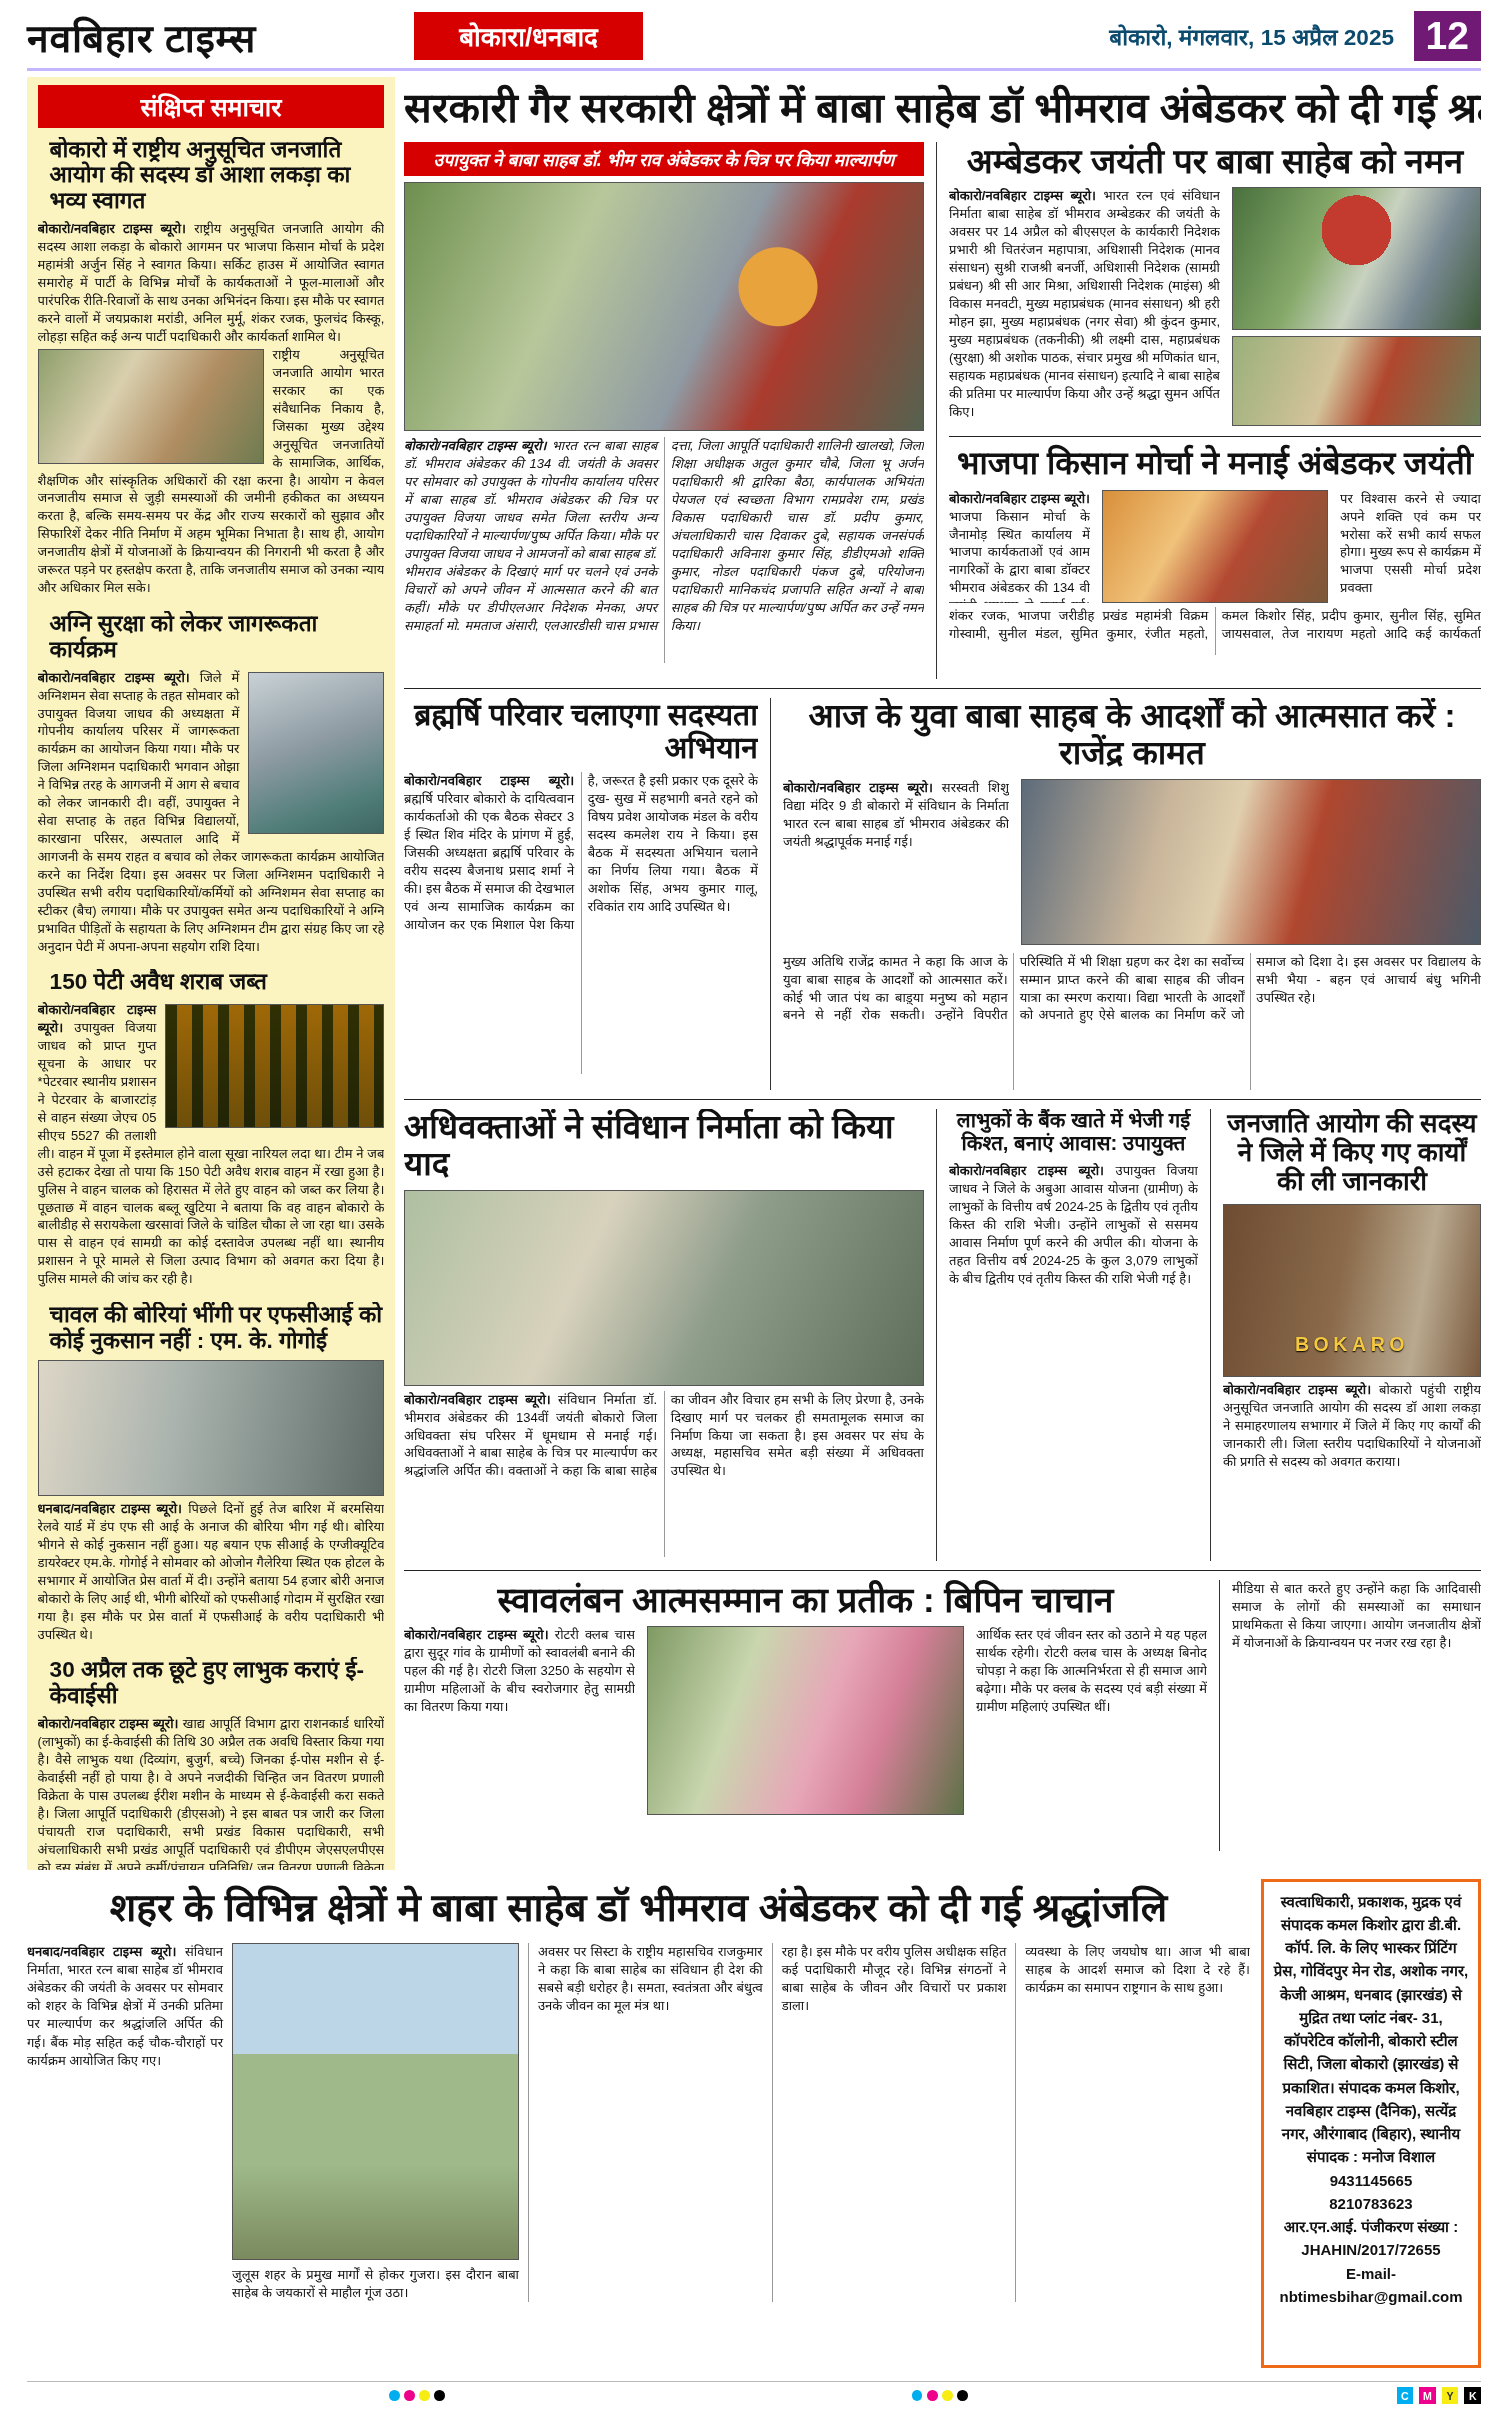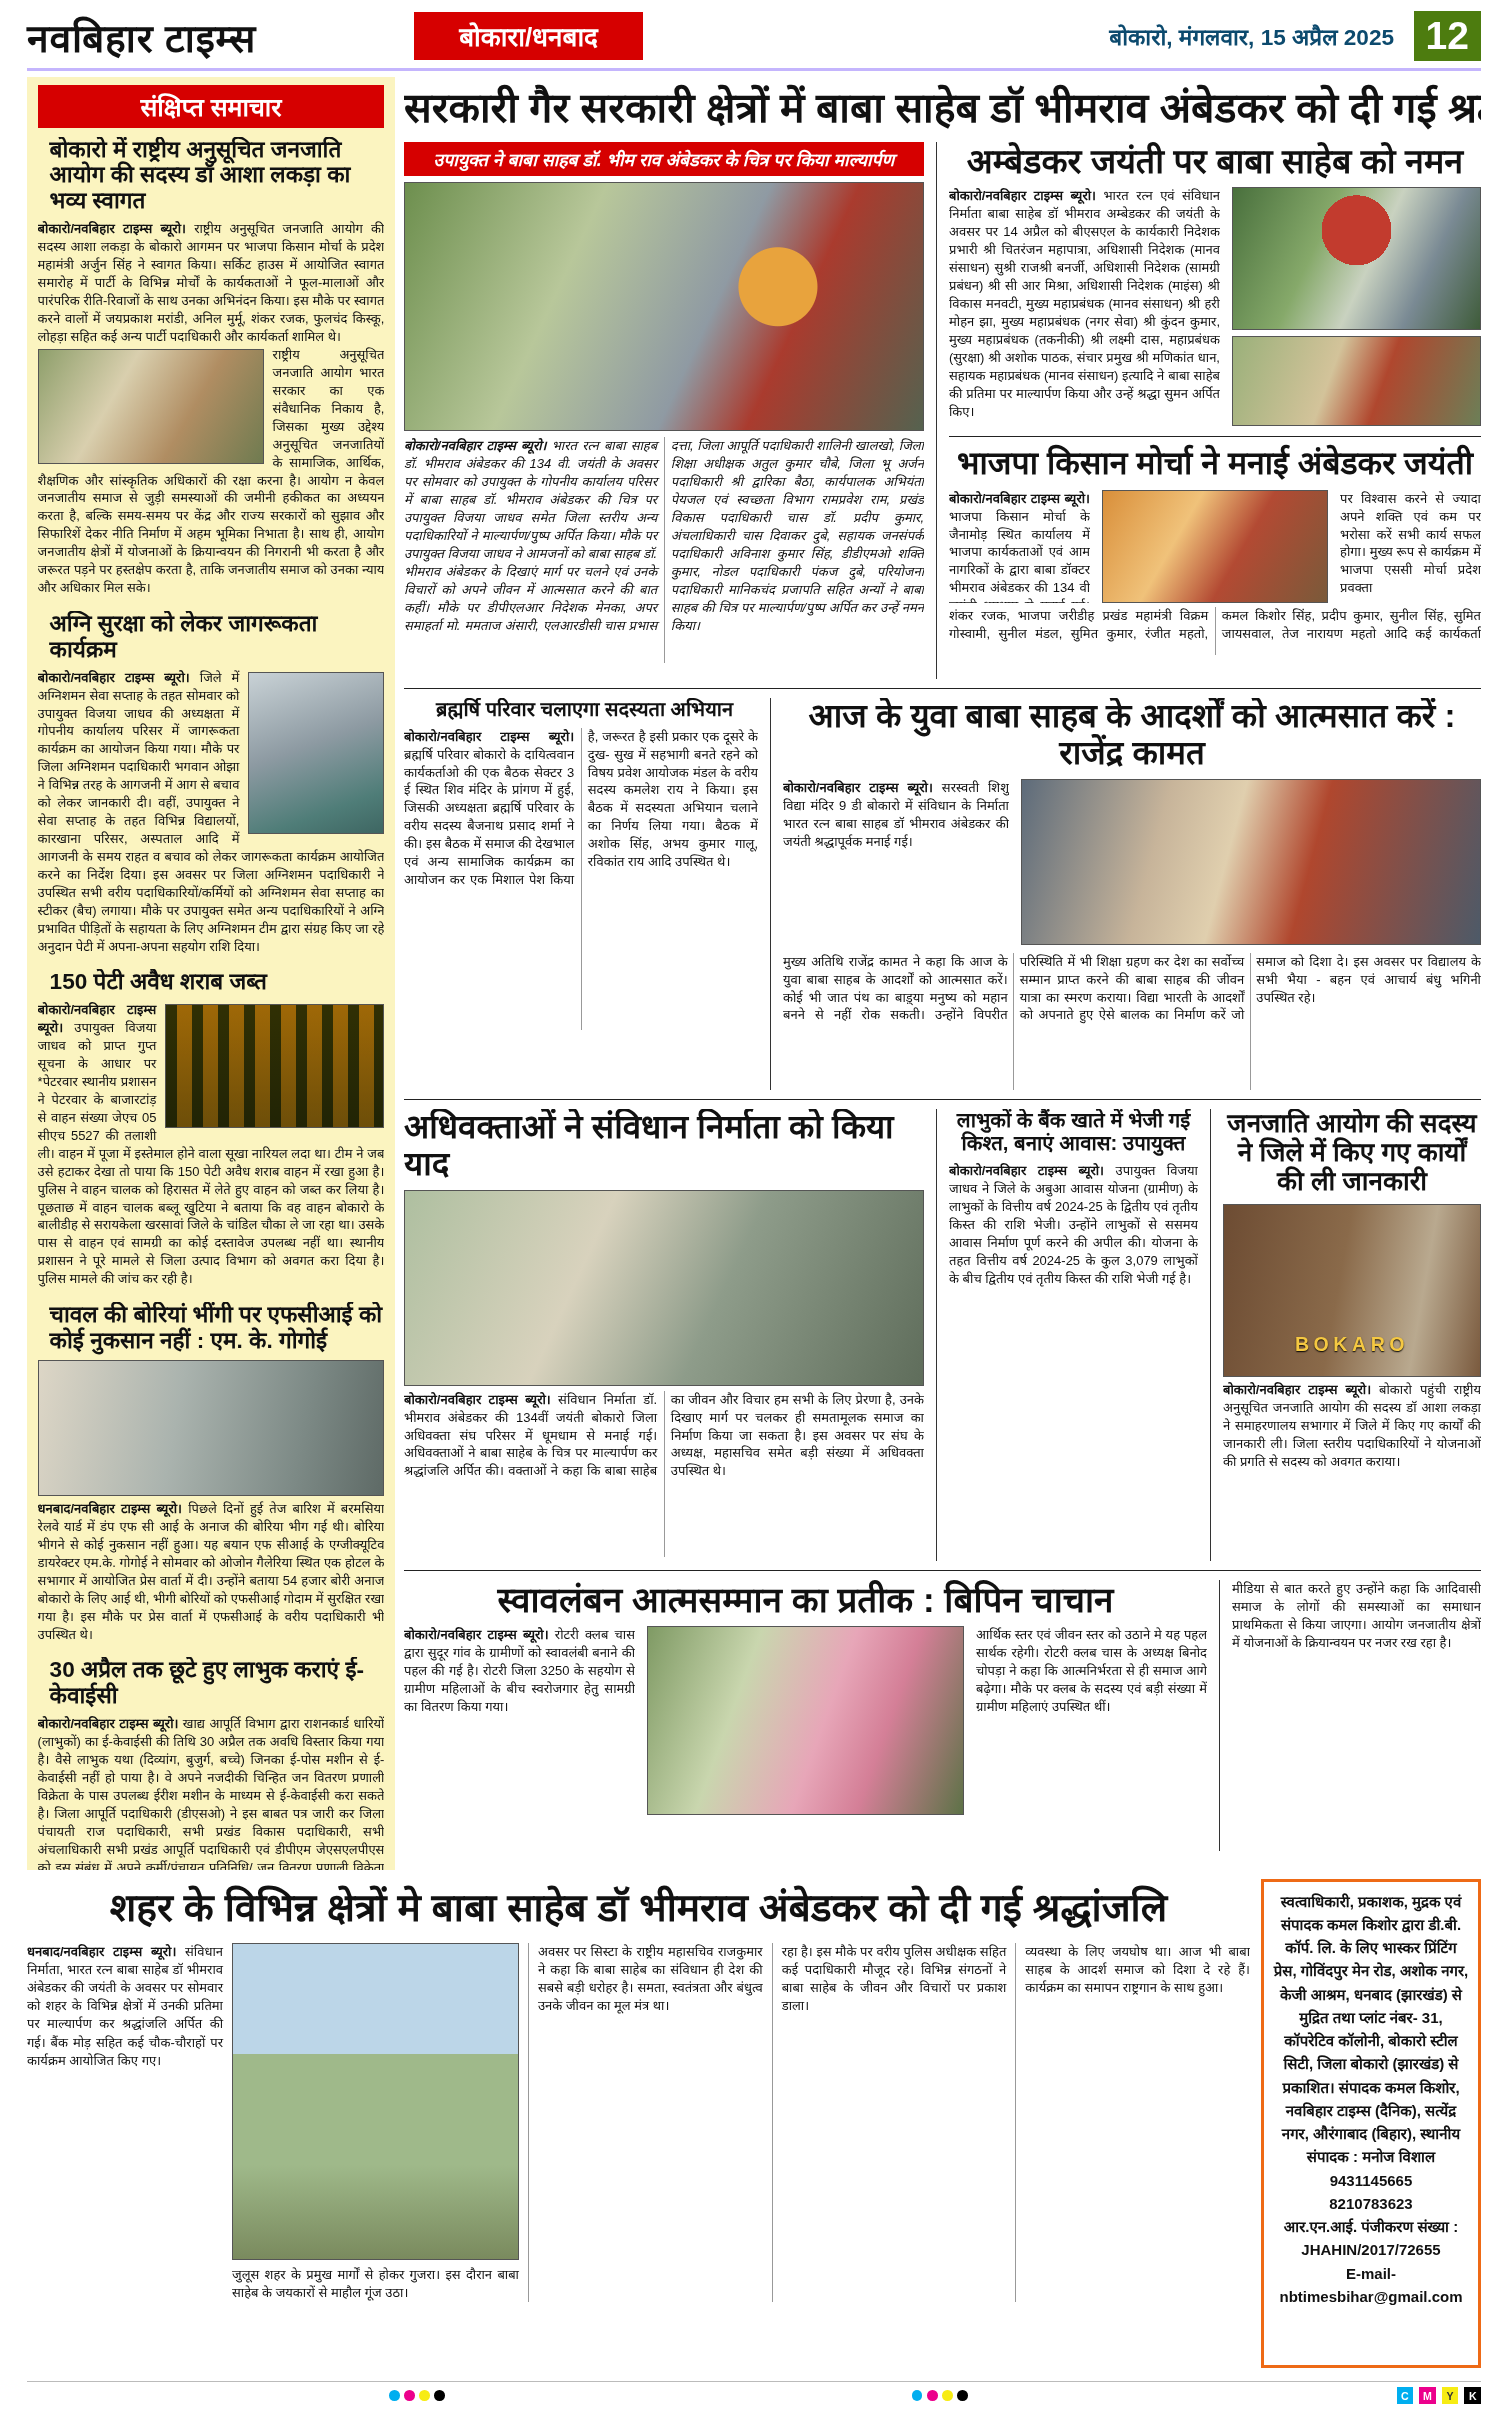--- a/index.html
+++ b/index.html
@@ -3,21 +3,21 @@
 <meta charset="utf-8">
 <style>
   html,body{margin:0;padding:0;background:#e8e8e8;}
   .page{position:relative;width:1508px;height:2426px;background:#ffffff;margin:0 auto;
         font-family:"Liberation Sans","DejaVu Sans",sans-serif;color:#111;overflow:hidden;}
   
   .hdr{position:absolute;top:4.5px;left:27px;right:27px;height:63px;display:flex;align-items:center;border-bottom:3px solid #c4b5fd;}
   .mast{font-size:39px;font-weight:800;letter-spacing:0.8px;}
   .ed-box{background:#d60000;color:#fff;font-size:26px;font-weight:700;padding:6px 45px;margin-left:158px;}
   .dateline{margin-left:auto;color:#0c4a6e;font-size:22.6px;font-weight:700;}
-  .pgnum{background:#4d7c0f;color:#fff;font-size:39px;font-weight:800;padding:3px 12px;margin-left:19.6px;}
+  .pgnum{background:#701a75;color:#fff;font-size:39px;font-weight:800;padding:3px 12px;margin-left:19.6px;}
   
   .sb{position:absolute;top:77px;left:27px;width:368px;height:1793px;background:#fbf4c0;padding:7.5px 10.6px;box-sizing:border-box;overflow:hidden;}
   .sb-head{background:#d60000;color:#fff;text-align:center;font-size:25px;font-weight:800;padding:4.5px 0;margin-bottom:9px;}
   .sb-art{overflow:hidden;margin-bottom:13.6px;}
   .sb-art h3{font-size:22.6px;line-height:1.15;font-weight:700;margin:0 0 6px 12px;}
   .body{font-size:13px;line-height:1.38;text-align:justify;margin:0;}
   .byl{font-weight:800;}
   .ph{border:0.8px solid #555;box-sizing:border-box;}
   .ph-fl-l{float:left;width:226px;height:115px;margin:3px 9px 3px 0;}
   .ph-fl-r{float:right;width:136px;height:162px;margin:3px 0 3px 9px;}
@@ -131,21 +131,21 @@
           <p class="body" style="flex:1;overflow:hidden;">पर विश्वास करने से ज्यादा अपने शक्ति एवं कम पर भरोसा करें सभी कार्य सफल होगा। मुख्य रूप से कार्यक्रम में भाजपा एससी मोर्चा प्रदेश प्रवक्ता</p>
         </div>
         <p class="body c2" style="height:48px;overflow:hidden;margin-top:4.5px;">शंकर रजक, भाजपा जरीडीह प्रखंड महामंत्री विक्रम गोस्वामी, सुनील मंडल, सुमित कुमार, रंजीत महतो, कमल किशोर सिंह, प्रदीप कुमार, सुनील सिंह, सुमित जायसवाल, तेज नारायण महतो आदि कई कार्यकर्ता उपस्थित थे।</p>
       </div>
     </div>
 
     <div class="sep"></div>
 
     <div class="row" style="height:392px;">
       <div style="width:354px;flex:0 0 354px;overflow:hidden;">
-        <div class="sec-h" style="font-size:20px;text-align:center;margin-left:7px;">ब्रह्मर्षि परिवार चलाएगा सदस्यता अभियान</div>
+        <div class="sec-h" style="font-size:30px;text-align:right;margin-left:7px;">ब्रह्मर्षि परिवार चलाएगा सदस्यता अभियान</div>
         <p class="body c2" style="height:302px;overflow:hidden;"><span class="byl">बोकारो/नवबिहार टाइम्स ब्यूरो।</span> <span>ब्रह्मर्षि परिवार बोकारो के दायित्ववान कार्यकर्ताओ की एक बैठक सेक्टर 3 ई स्थित शिव मंदिर के प्रांगण में हुई, जिसकी अध्यक्षता ब्रह्मर्षि परिवार के वरीय सदस्य बैजनाथ प्रसाद शर्मा ने की। इस बैठक में समाज की देखभाल एवं अन्य सामाजिक कार्यक्रम का आयोजन कर एक मिशाल पेश किया है, जरूरत है इसी प्रकार एक दूसरे के दुख- सुख में सहभागी बनते रहने को विषय प्रवेश आयोजक मंडल के वरीय सदस्य कमलेश राय ने किया। इस बैठक में सदस्यता अभियान चलाने का निर्णय लिया गया। बैठक में अशोक सिंह, अभय कुमार गालू, रविकांत राय आदि उपस्थित थे।</span></p>
       </div>
 
       <div class="v-rule"></div>
 
       <div style="flex:1;overflow:hidden;">
         <div class="sec-h" style="font-size:33px;text-align:center;">आज के युवा बाबा साहब के आदर्शों को आत्मसात करें : राजेंद्र कामत</div>
         <div class="row" style="height:166px;">
           <p class="body" style="width:226px;flex:0 0 226px;overflow:hidden;"><span class="byl">बोकारो/नवबिहार टाइम्स ब्यूरो।</span> <span>सरस्वती शिशु विद्या मंदिर 9 डी बोकारो में संविधान के निर्माता भारत रत्न बाबा साहब डॉ भीमराव अंबेडकर की जयंती श्रद्धापूर्वक मनाई गई।</span></p>
           <div class="ph" style="flex:1;background:linear-gradient(105deg,#5d6b7a,#c7b49a 30%,#e0cfae 45%,#b0472e 62%,#4d5a68);"></div>

